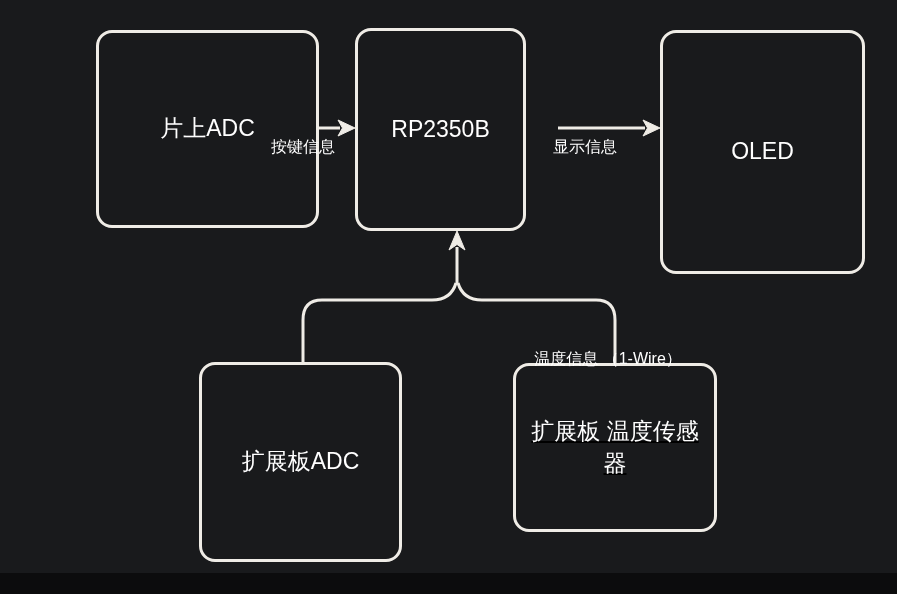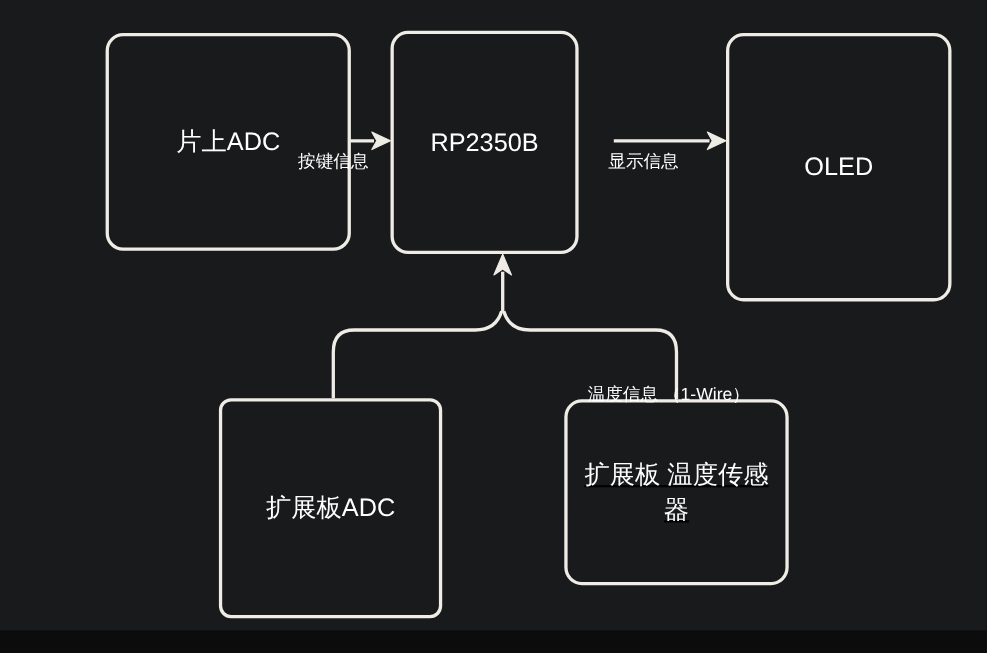--- a/index.html
+++ b/index.html
@@ -42,21 +42,21 @@
   }
   .node-label {
     color: #ffffff;
     font-size: 23px;
     line-height: 1.35;
     max-width: 178px;
   }
   #node-onchip-adc        { left: 48px;  top: 30px;  width: 223px; height: 198px; margin-left: 48px; }
   #node-rp2350b           { left: 355px; top: 28px;  width: 171px; height: 203px; }
   #node-oled              { left: 660px; top: 30px;  width: 205px; height: 244px; justify-content: center; }
-  #node-expansion-adc     { left: 199px; top: 362px; width: 203px; height: 200px; border-radius: 11px; }
+  #node-expansion-adc     { left: 199px; top: 362px; width: 203px; height: 200px; }
   #node-expansion-temp    { left: 513px; top: 363px; width: 204px; height: 169px; text-decoration: underline; }
   .edge-label {
     position: absolute;
     color: #ffffff;
     font-size: 16px;
     text-align: center;
     white-space: nowrap;
   }
   #edge-label-button-info  { left: 253px; top: 137px; width: 100px; }
   #edge-label-display-info { left: 535px; top: 137px; width: 100px; }

